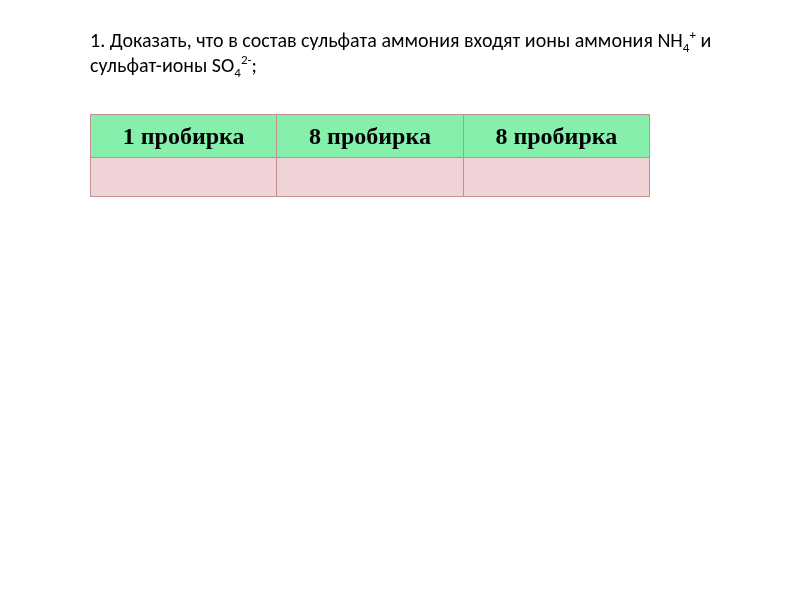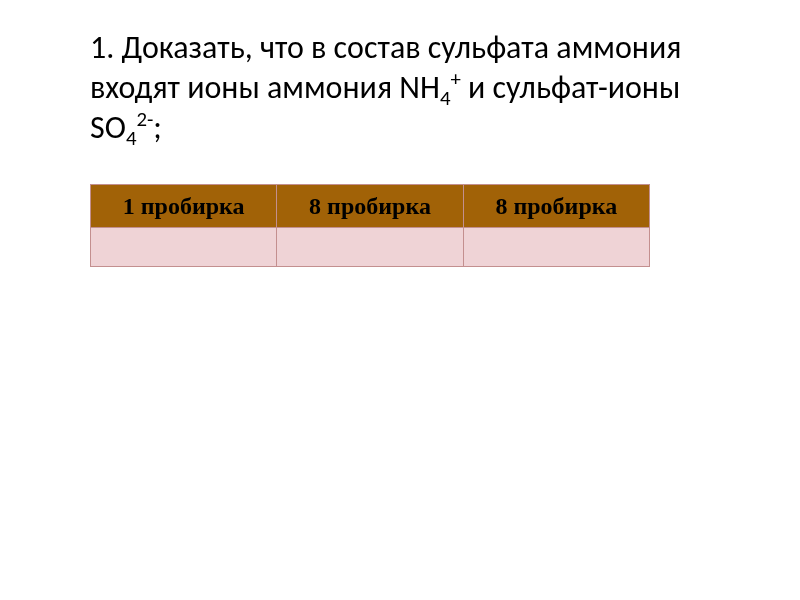--- a/index.html
+++ b/index.html
@@ -12,42 +12,42 @@
     color: #000000;
   }
   .page {
     box-sizing: border-box;
     width: 800px;
     height: 600px;
     padding: 28px 60px 40px 90px;
     position: relative;
   }
   .para {
-    font-size: 32px;
+    font-size: 20px;
     line-height: 1.25;
     margin: 0 0 36px 0;
   }
   .para sup, .para sub {
     font-size: 0.65em;
     line-height: 0;
   }
   table.tubes {
     border-collapse: collapse;
     width: 560px;
   }
   table.tubes td, table.tubes th {
     border: 1px solid #c38f8f;
     text-align: center;
     font-weight: 700;
     font-family: "Times New Roman", serif;
     font-size: 24px;
     height: 40px;
   }
   table.tubes thead th {
-    background: #a16207;
+    background: #86efac;
   }
   table.tubes tbody td {
     background: #efd3d6;
     height: 36px;
     font-weight: 400;
   }
 </style>
 </head>
 <body>
 

